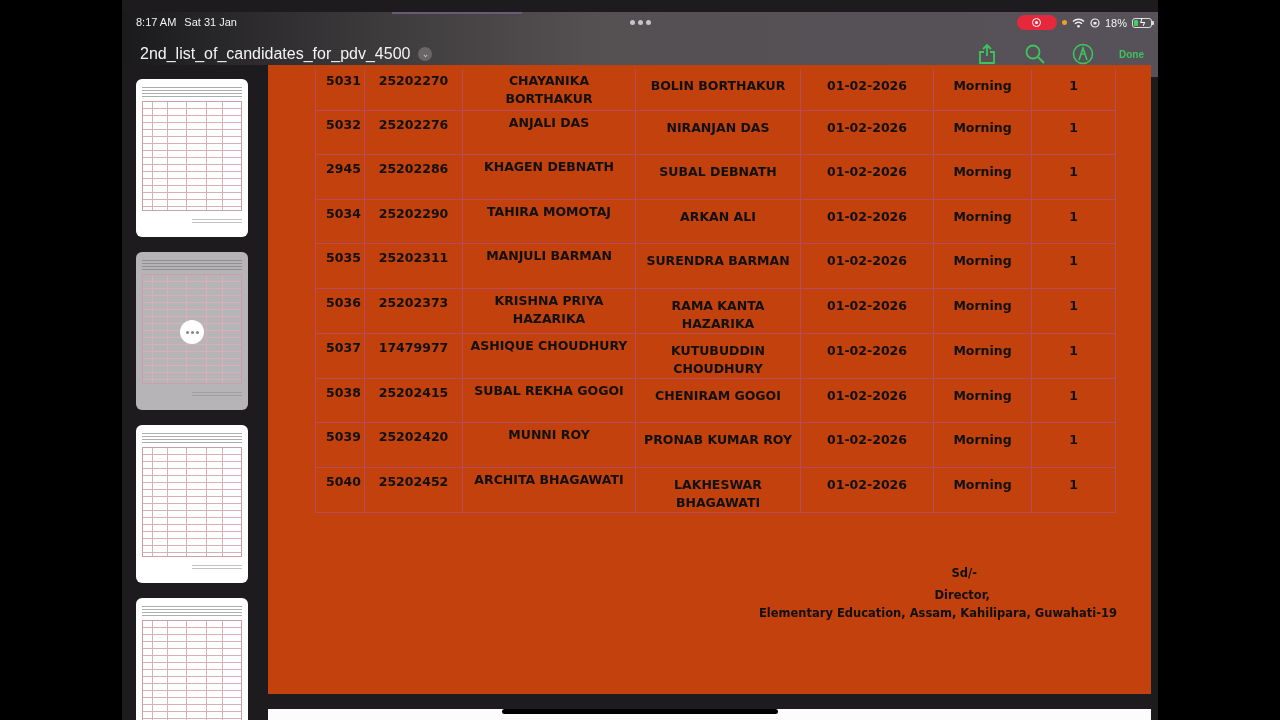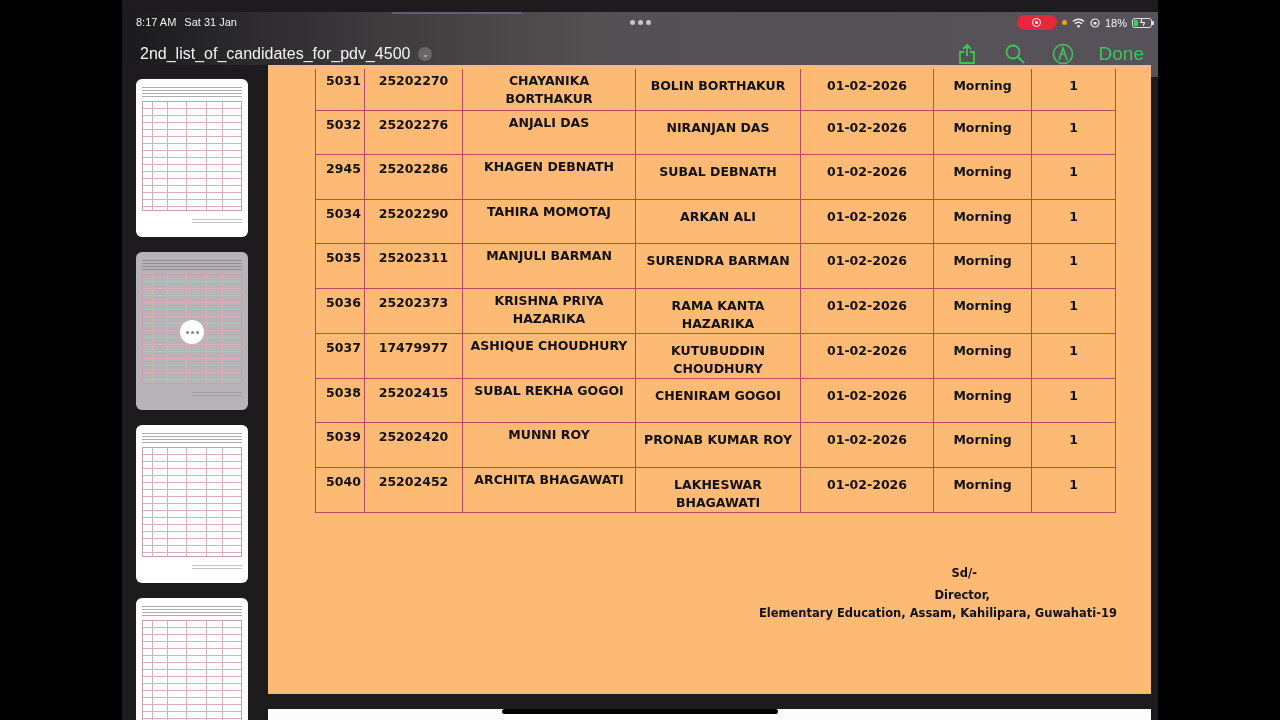--- a/index.html
+++ b/index.html
@@ -23,36 +23,36 @@
   .battery { width: 20px; height: 10px; border: 1px solid #ddd; border-radius: 3px; position: relative; display: flex; align-items: center; }
   .battery::before { content: ""; width: 4px; height: 6px; background: #3ed260; margin-left: 1px; border-radius: 1px; }
   .battery::after { content: ""; position: absolute; right: -3px; top: 2px; width: 2px; height: 4px; background: #ddd; border-radius: 0 1px 1px 0; }
   .bolt { position: absolute; left: 7px; top: -2px; font-size: 10px; color: #fff; }
 
   .doc-title { position: absolute; left: 18px; top: 33px; color: #f4f4f4; font-size: 16px; display: flex; align-items: center; gap: 8px; }
   .chev { width: 14px; height: 14px; border-radius: 50%; background: #6a6668; color: #cfcfcf; font-size: 9px; display: flex; align-items: center; justify-content: center; }
 
   .toolbar { position: absolute; right: 14px; top: 30px; display: flex; align-items: center; gap: 24px; }
   .tb-icon { width: 24px; height: 24px; display: flex; align-items: center; justify-content: center; cursor: pointer; }
-  .done-btn { color: #3ec45c; font-weight: normal; font-size: 19px; cursor: pointer; }
+  .done-btn { color: #3ec45c; font-weight: bold; font-size: 10px; cursor: pointer; }
 
   
   .sidebar { position: absolute; left: 0; top: 65px; width: 146px; height: 655px; background: #1d1b1e; }
   .thumb { position: absolute; left: 14px; width: 112px; height: 158px; background: #fff; border-radius: 6px; padding: 8px 6px; overflow: hidden; cursor: pointer; }
   .thumb.selected { background: #b7b4b7; }
   .thumb .hdr { height: 10px; background: repeating-linear-gradient(180deg, #777 0 1px, transparent 1px 3px); opacity: .6; margin-bottom: 4px; }
   .thumb .grid { height: 110px; border: 1px solid #c9a0a8; background:
       repeating-linear-gradient(180deg, transparent 0 6px, #d8b0b8 6px 7px),
       linear-gradient(90deg, transparent 9%, #d8b0b8 9% 10%, transparent 10% 24%, #d8b0b8 24% 25%, transparent 25% 44%, #d8b0b8 44% 45%, transparent 45% 64%, #d8b0b8 64% 65%, transparent 65% 81%, #d8b0b8 81% 82%, transparent 82%); }
   .thumb .foot { margin-top: 8px; margin-left: 50%; height: 6px; background: repeating-linear-gradient(180deg, #888 0 1px, transparent 1px 3px); opacity: .5; }
   .thumb-more { position: absolute; left: 44px; top: 68px; width: 24px; height: 24px; border-radius: 50%; background: #fff; display: flex; align-items: center; justify-content: center; gap: 2px; }
   .thumb-more span { width: 3px; height: 3px; background: #888; border-radius: 50%; }
 
   
-  .page { position: absolute; left: 146px; top: 65px; width: 883px; height: 629px; background: #fdba74; }
+  .page { position: absolute; left: 146px; top: 65px; width: 883px; height: 629px; background: #c2410c; }
   .page2 { position: absolute; left: 146px; top: 709px; width: 883px; height: 20px; background: #fdfcfd; }
   .home-ind { position: absolute; left: 380px; top: 709px; width: 276px; height: 5px; background: #000; border-radius: 3px; }
 
   table.cand { position: absolute; left: 47px; top: 4px; border-collapse: collapse; font-family: "DejaVu Sans", sans-serif; font-weight: bold; color: #111; }
   table.cand td { border: 1.5px solid #b84a5c; text-align: center; vertical-align: top; font-size: 12.5px; padding: 5px 2px 0 2px; height: 44.5px; line-height: 18px; }
   table.cand tr:first-child td { border-top: none; height: 41px; padding-top: 3px; }
   td.c-sl { width: 49px; font-size: 12px; text-align: left; padding-left: 9px !important; }
   td.c-roll { width: 98px; font-size: 13.5px; }
   td.c-name { width: 173px; font-size: 12.3px; padding-top: 3px !important; }
   td.c-father { width: 165px; padding-top: 8px !important; }

